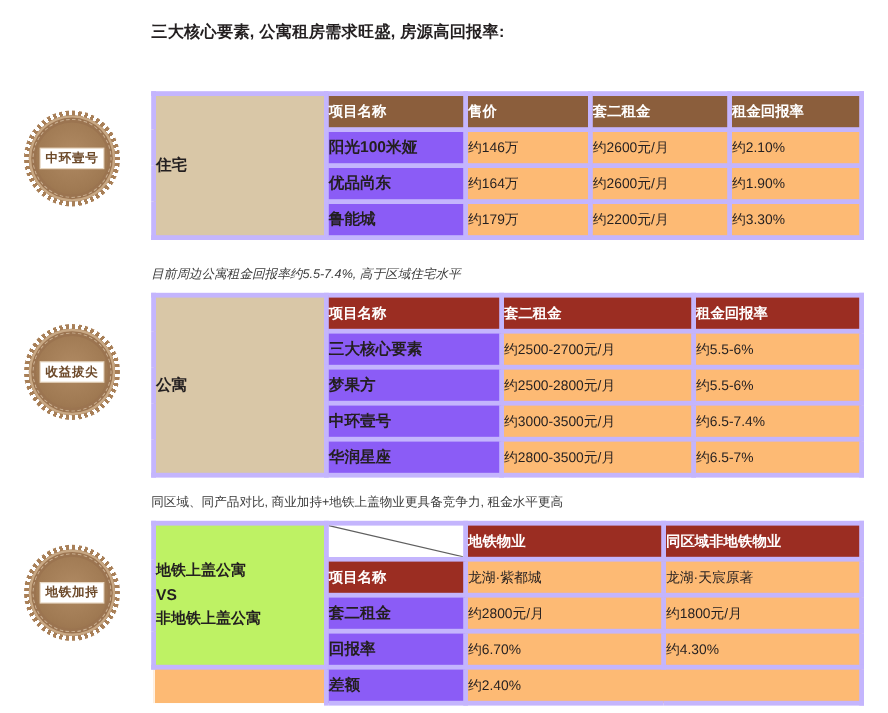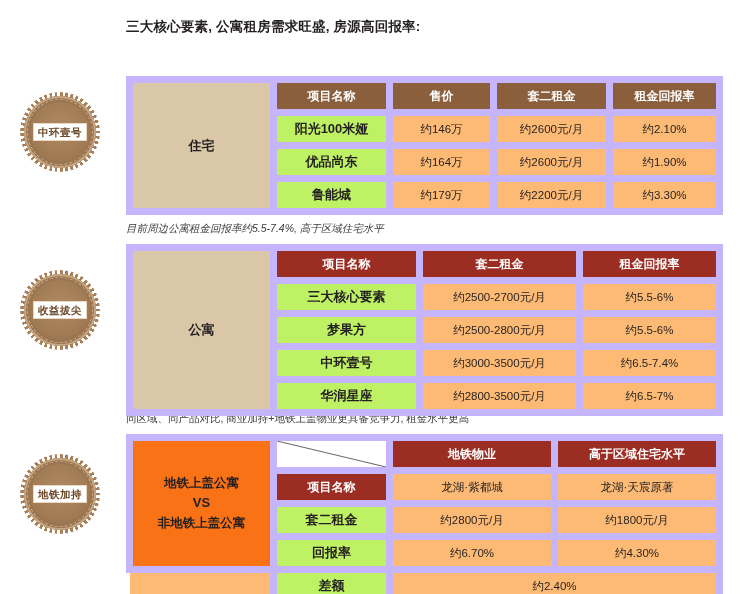--- a/index.html
+++ b/index.html
@@ -86,22 +86,22 @@
   #note3 { top: 412px; }
 
   
   table {
     position: absolute;
     border-collapse: collapse;
     table-layout: fixed;
     font-size: 11.5px;
   }
   td, th {
-    border: 7px solid #c4b5fd;
-    text-align: center;
+    border: 4px solid #c4b5fd;
+    text-align: left;
     vertical-align: middle;
     padding: 0;
     height: 26px;
     font-weight: normal;
   }
   .hdr-brown {
     background: #8b5e3c;
     color: #ffffff;
     font-weight: bold;
     font-size: 12px;
@@ -112,35 +112,35 @@
     font-weight: bold;
     font-size: 12px;
   }
   .cell-tan {
     background: #d9c7a7;
     font-weight: bold;
     font-size: 13px;
     margin-left: 48px;
   }
   .cell-tan2 {
+    background: #8b5cf6;
+    font-weight: bold;
+    font-size: 13px;
+  }
+  .cell-white { background: #fdba74; }
+
+  
+  #table1 { left: 126px; top: 76px; width: 590px; }
+  
+  #table2 { left: 126px; top: 244px; width: 590px; }
+  
+  #table3 { left: 126px; top: 434px; width: 590px; }
+
+  .vs-cell {
     background: #bef264;
-    font-weight: bold;
-    font-size: 13px;
-  }
-  .cell-white { background: #fdba74; }
-
-  
-  #table1 { left: 126px; top: 76px; width: 590px; }
-  
-  #table2 { left: 126px; top: 244px; width: 590px; }
-  
-  #table3 { left: 126px; top: 434px; width: 590px; }
-
-  .vs-cell {
-    background: #f97316;
     font-weight: bold;
     font-size: 12.5px;
     line-height: 1.55;
   }
   .vs-cell .vs { font-size: 13px; }
 
   .diag {
     position: relative;
     background: #ffffff;
     padding: 0;
@@ -258,21 +258,21 @@
           <span>地铁上盖公寓</span><br>
           <span class="vs">VS</span><br>
           <span>非地铁上盖公寓</span>
         </td>
         <td class="diag">
           <svg viewBox="0 0 116 26" preserveAspectRatio="none" aria-hidden="true">
             <line x1="0" y1="0" x2="116" y2="26" stroke="#5f5f5f" stroke-width="1"></line>
           </svg>
         </td>
         <td class="hdr-red">地铁物业</td>
-        <td class="hdr-red">高于区域住宅水平</td>
+        <td class="hdr-red">同区域非地铁物业</td>
       </tr>
       <tr>
         <td class="hdr-red">项目名称</td>
         <td class="cell-white">龙湖·紫都城</td>
         <td class="cell-white">龙湖·天宸原著</td>
       </tr>
       <tr>
         <td class="cell-tan2">套二租金</td>
         <td class="cell-white">约2800元/月</td>
         <td class="cell-white">约1800元/月</td>

